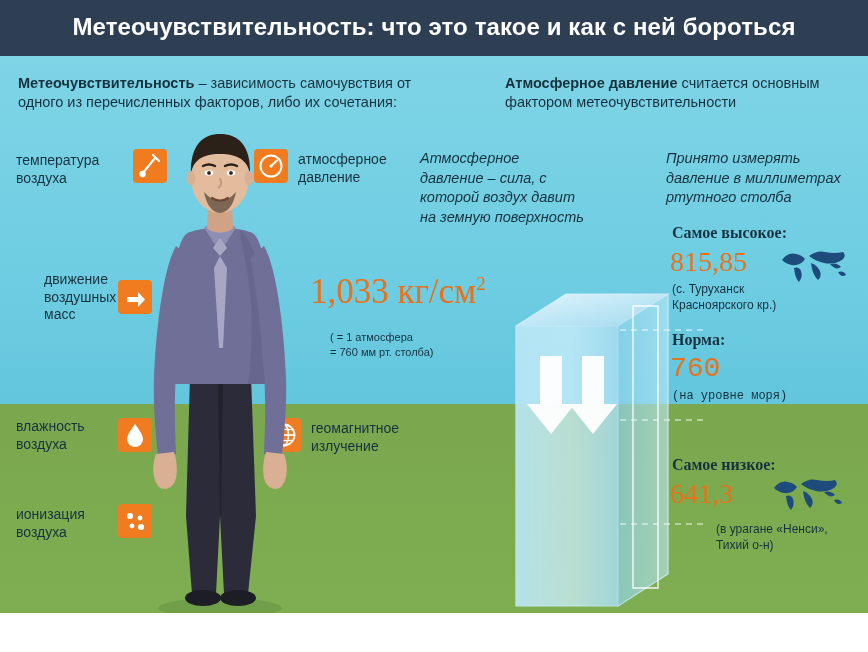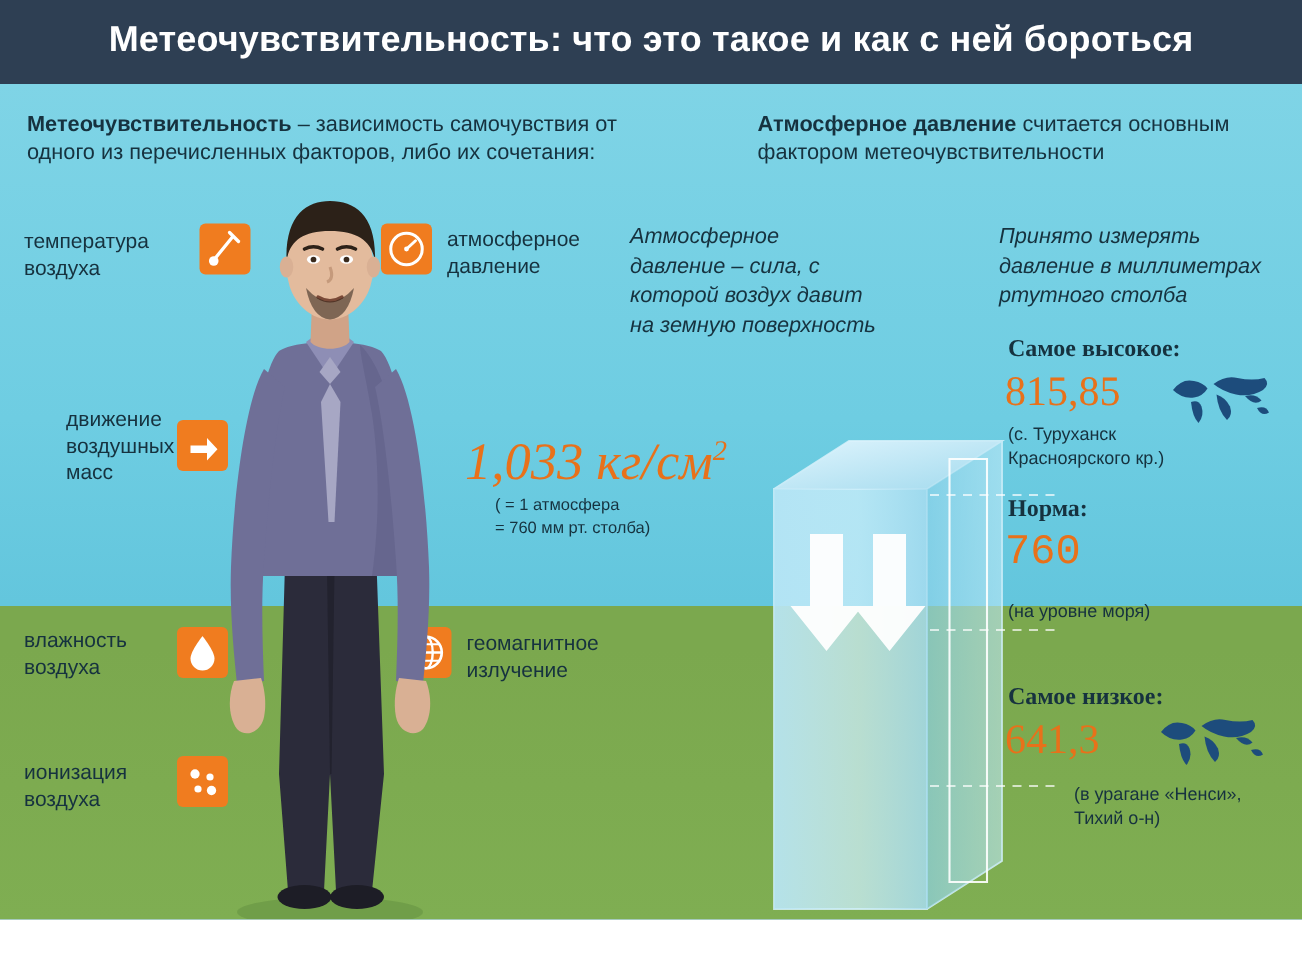--- a/index.html
+++ b/index.html
@@ -102,26 +102,25 @@
     position: absolute;
     font-style: italic;
     color: #16323f;
     line-height: 1.35;
     font-size: 14.5px;
   }
 
   
   .big-num {
     position: absolute;
-    left: 310px; top: 232px;
+    left: 310px; top: 216px;
     color: #e8711a;
     font-size: 35px;
     font-family: "Liberation Serif", serif;
     white-space: nowrap;
-    font-style: italic;
   }
   .big-num sup { font-size: 19px; vertical-align: super; }
   .big-sub {
     position: absolute;
     left: 330px; top: 274px;
     font-size: 11px;
     color: #16323f;
     line-height: 1.4;
   }
 
@@ -360,21 +359,21 @@
           <path d="M31 10 q8 -6 16 -4 q10 2 18 0 q4 4 -1 8 q-8 5 -18 3 q-9 -2 -15 -7 z"></path>
           <path d="M33 17 q6 2 9 8 q2 6 -2 9 q-6 -6 -7 -17 z"></path>
           <path d="M52 18 q7 -2 11 3 q-5 4 -11 -3 z"></path>
           <path d="M60 26 q6 -2 8 3 q-5 3 -8 -3 z"></path>
         </g>
       </svg>
     </div>
 
     <div class="read-label" style="left:672px; top:275px;">Норма:</div>
     <div class="read-value" style="left:670px; top:297px;font-family:Liberation Mono, monospace;">760</div>
-    <div class="read-note" style="left:672px; top:344px; width:170px;">(на уровне моря)</div>
+    <div class="read-note" style="left:672px; top:333px; width:170px;font-family:Liberation Mono, monospace;">(на уровне моря)</div>
 
     <div class="read-label" style="left:672px; top:400px;">Самое низкое:</div>
     <div class="read-value" style="left:670px; top:422px;">641,3</div>
     <div class="read-note" style="left:672px; top:466px; width:175px; white-space:pre-line;margin-left:44px;">(в урагане «Ненси»,
 Тихий о-н)</div>
     <div class="map-ico" style="left:770px; top:418px;">
       <svg width="80" height="40" viewBox="0 0 80 40">
         <g fill="#1d4c7c">
           <path d="M4 14 q6 -8 14 -6 q6 1 9 5 q-3 5 -9 6 q-8 1 -14 -5 z"></path>
           <path d="M16 22 q5 -2 7 3 q2 6 -2 11 q-4 -4 -5 -14 z"></path>

